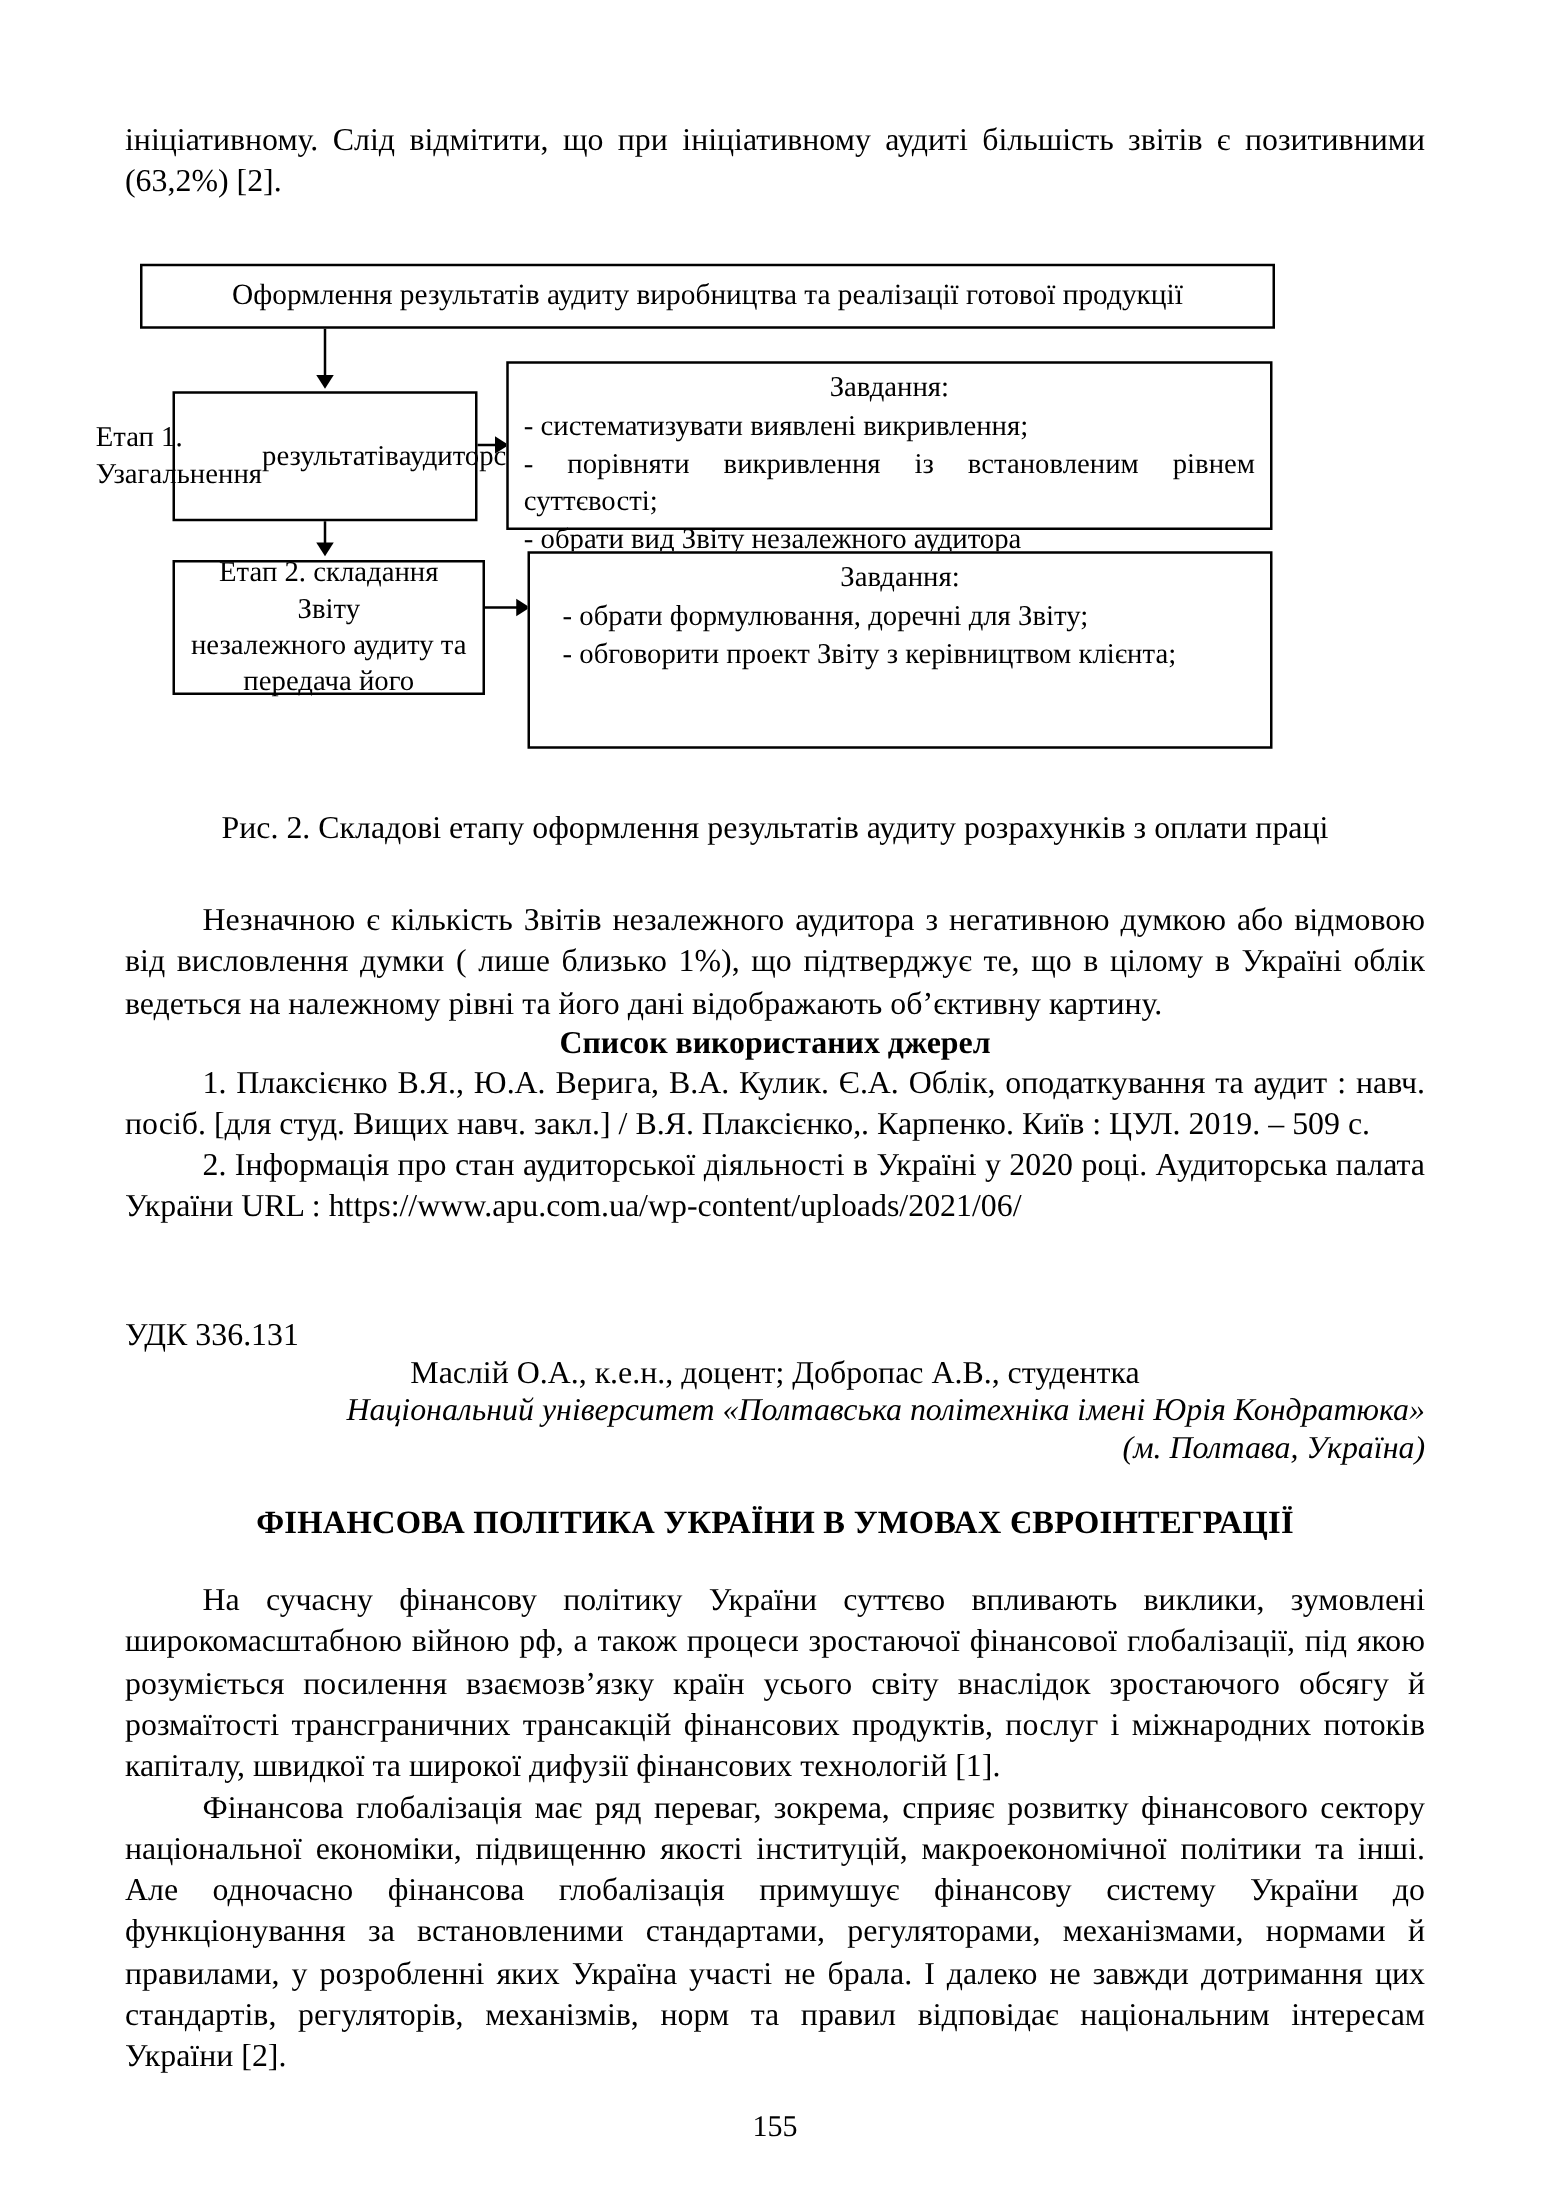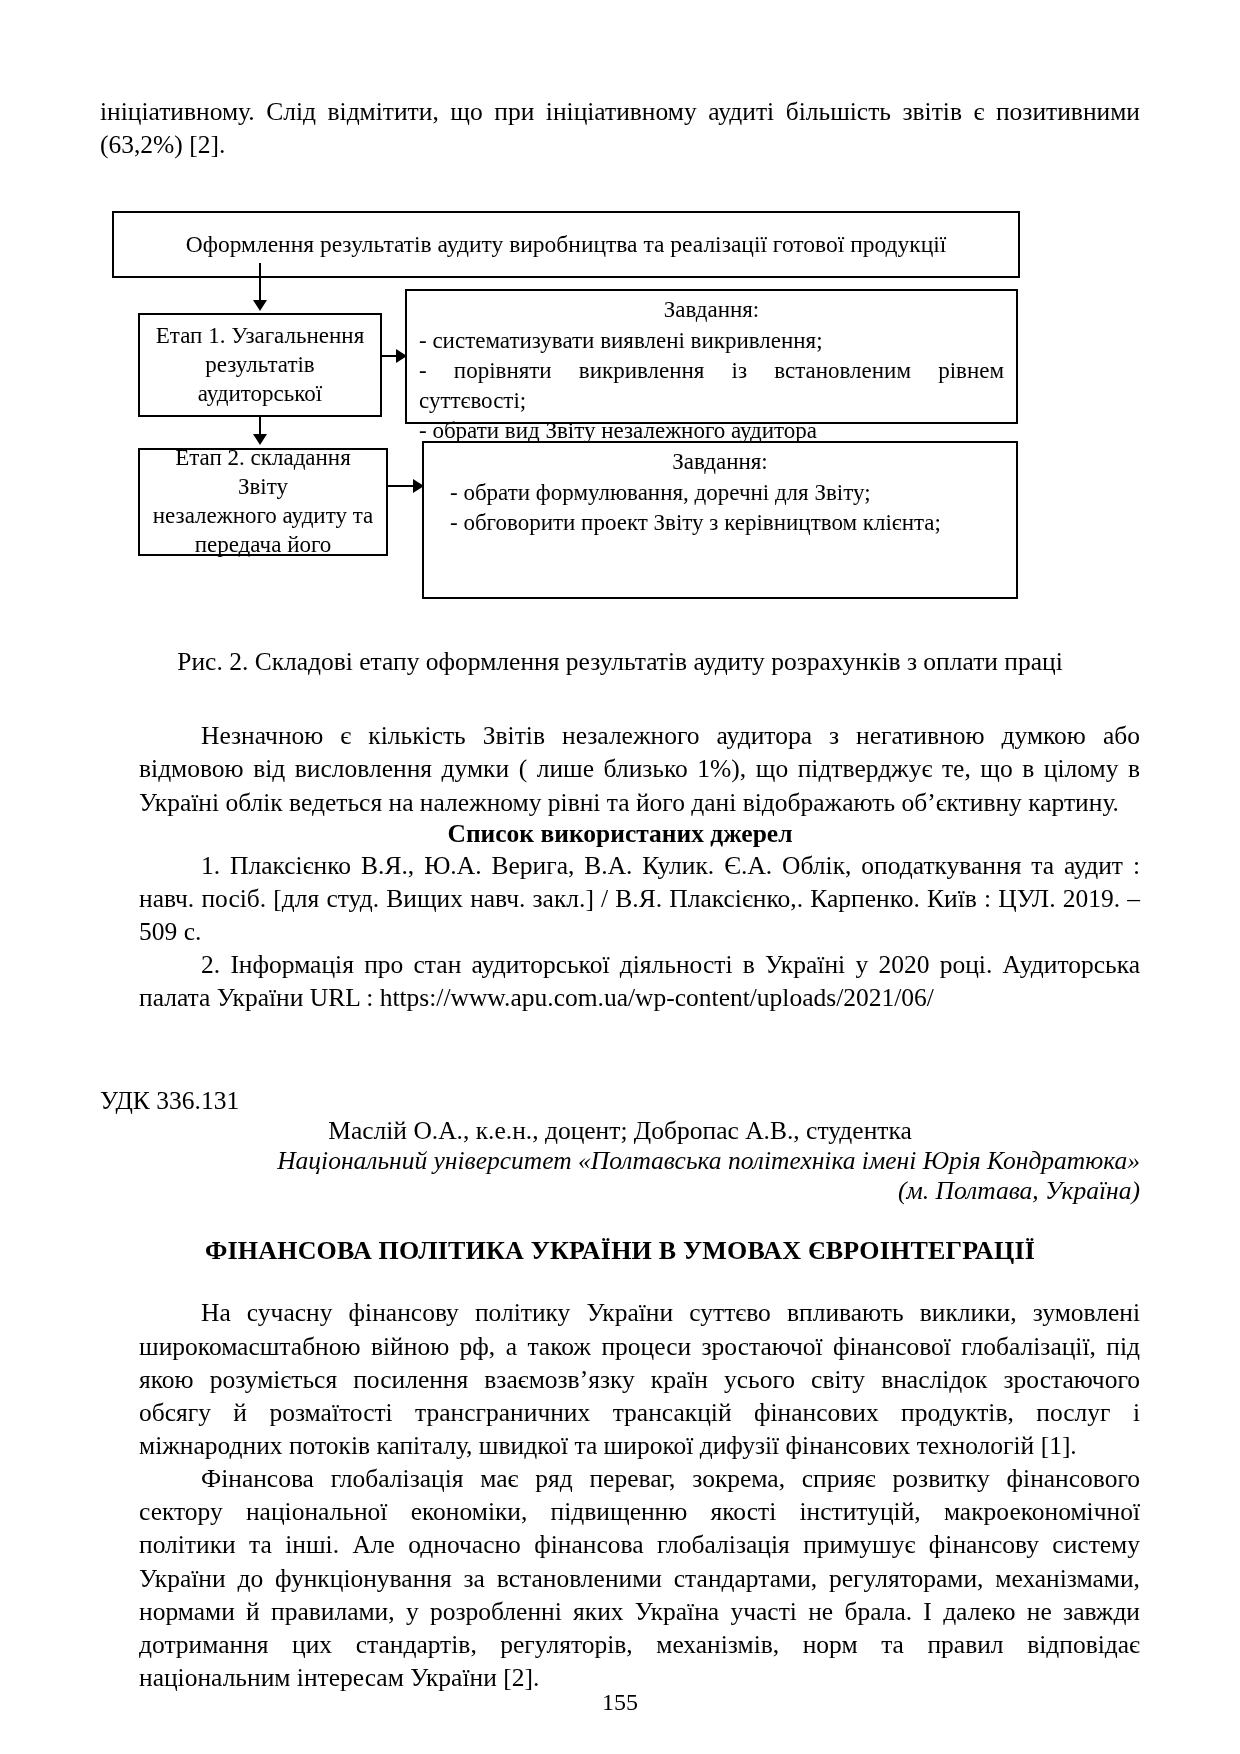--- a/index.html
+++ b/index.html
@@ -24,21 +24,20 @@
   }
   .para {
     font-size: 25.5px;
     line-height: 1.30;
     text-align: justify;
     margin: 0;
     hyphens: none;
   }
   .para.indent {
     text-indent: 62px;
-    margin-left: 39px;
   }
 
   
   .figure {
     position: relative;
     width: 1040px;
     height: 400px;
     margin: 50px 0 0 0;
   }
   .node {
@@ -47,35 +46,35 @@
     box-sizing: border-box;
     background: #fff;
     font-size: 23px;
     line-height: 1.26;
     padding: 6px 10px;
   }
   .node.title-node {
     left: 12px;
     top: 0px;
     width: 908px;
-    height: 67px;
+    height: 52px;
     display: flex;
     align-items: center;
     justify-content: center;
     text-align: center;
     font-size: 23.5px;
     padding: 2px 8px;
   }
   .node.stage1 {
     left: 38px;
     top: 102px;
     width: 244px;
     height: 104px;
     display: flex;
-    flex-direction: column;
+    flex-direction: row;
     align-items: center;
     justify-content: center;
     text-align: center;
   }
   .node.stage1 .ln:first-child {
     text-align: left;
   }
   .node.stage2 {
     left: 38px;
     top: 237px;

